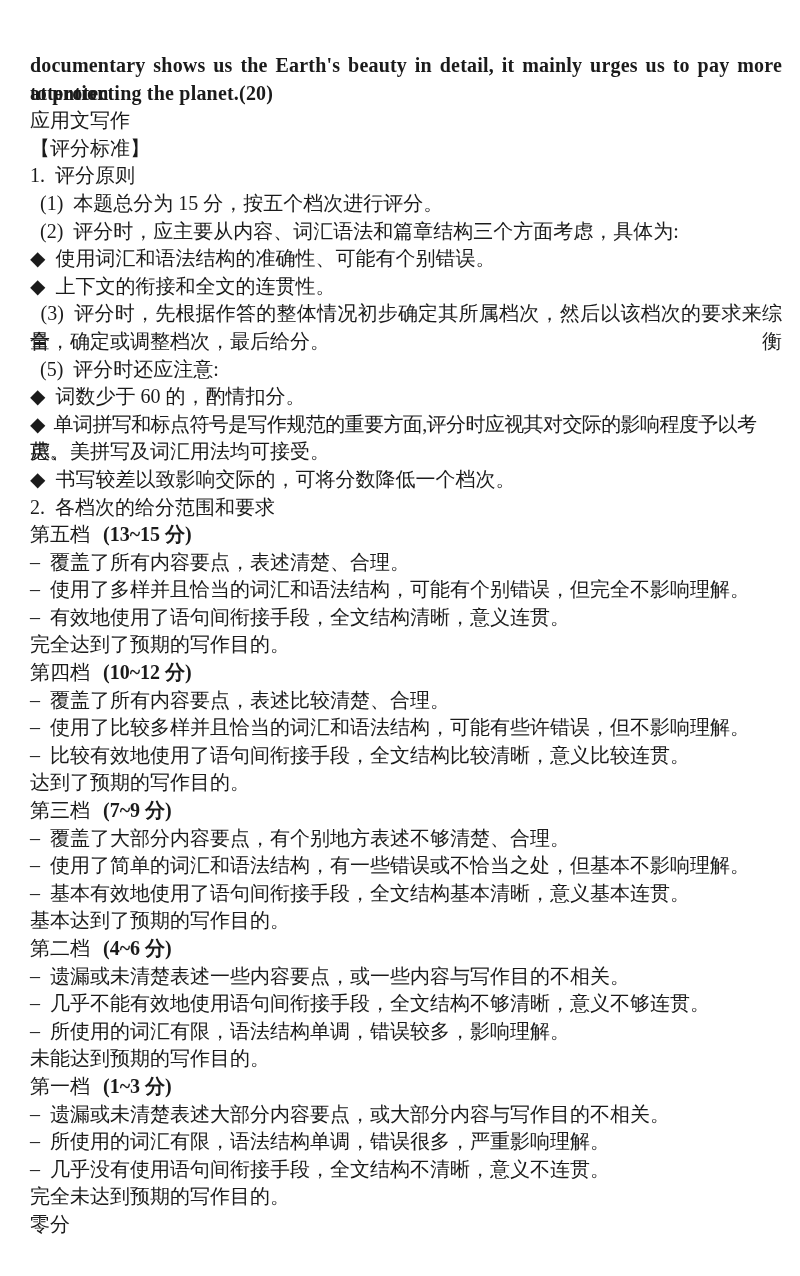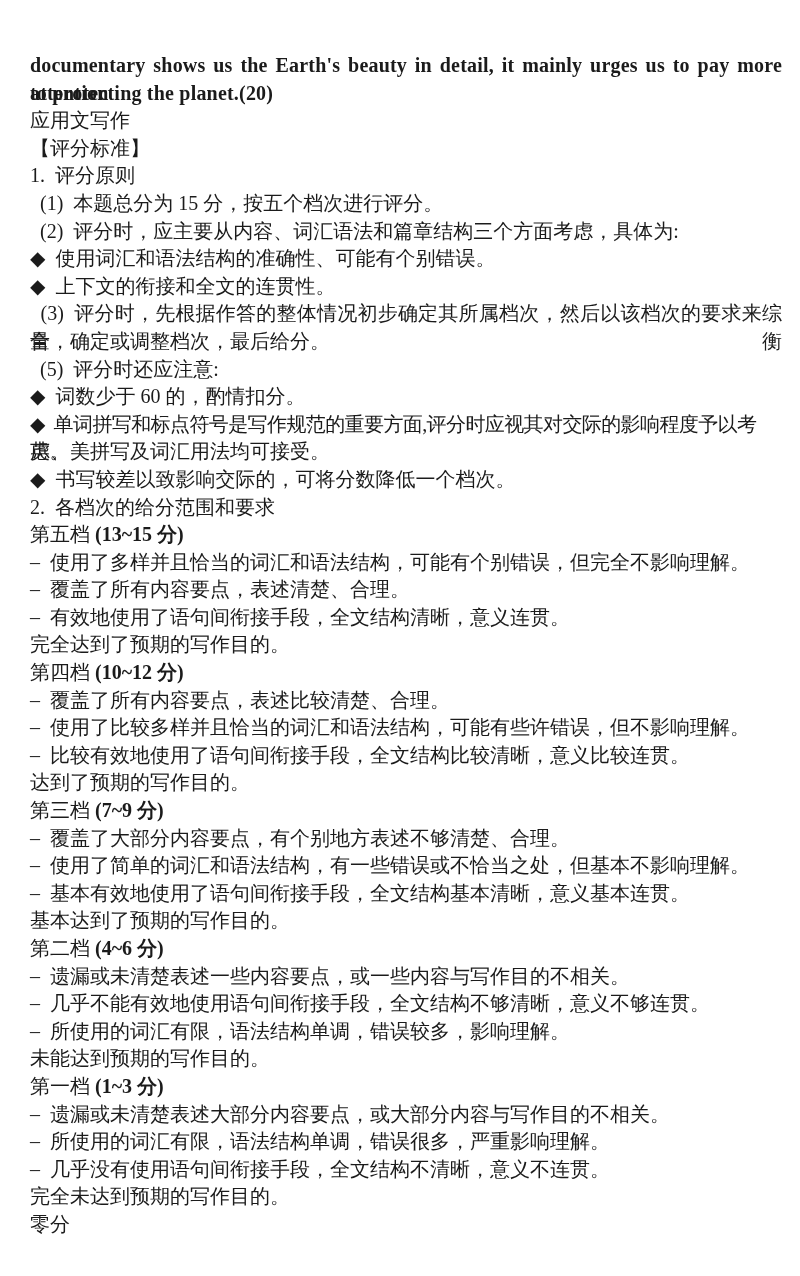--- a/index.html
+++ b/index.html
@@ -15,21 +15,21 @@
   }
   .line {
     height: 27.6px;
     line-height: 27.6px;
     white-space: pre-wrap;
     overflow: visible;
   }
   .en { font-weight: bold; letter-spacing: 0.2px; }
   .j-last { text-align: justify; text-align-last: justify; }
   .tight { letter-spacing: -0.6px; }
-  .tier .range { font-weight: bold; }
+  .tier .range { font-weight: bold; margin-left: 8px; }
 </style>
 </head>
 <body>
 
 <div class="page">
   <div class="line en j-last">documentary shows us the Earth's beauty in detail, it mainly urges us to pay more attention</div>
   <div class="line en">to protecting the planet.(20)</div>
   <div class="line">应用文写作</div>
   <div class="line">【评分标准】</div>
   <div class="line">1.  评分原则</div>
@@ -39,22 +39,22 @@
   <div class="line">◆  上下文的衔接和全文的连贯性。</div>
   <div class="line j-last">  (3)  评分时，先根据作答的整体情况初步确定其所属档次，然后以该档次的要求来综合衡</div>
   <div class="line">量，确定或调整档次，最后给分。</div>
   <div class="line">  (5)  评分时还应注意:</div>
   <div class="line">◆  词数少于 60 的，酌情扣分。</div>
   <div class="line tight">◆  单词拼写和标点符号是写作规范的重要方面,评分时应视其对交际的影响程度予以考虑。</div>
   <div class="line">英、美拼写及词汇用法均可接受。</div>
   <div class="line">◆  书写较差以致影响交际的，可将分数降低一个档次。</div>
   <div class="line">2.  各档次的给分范围和要求</div>
   <div class="line tier"><span>第五档</span><span class="range"> (13~15 分)</span></div>
+  <div class="line">–  覆盖了所有内容要点，表述清楚、合理。</div>
   <div class="line">–  使用了多样并且恰当的词汇和语法结构，可能有个别错误，但完全不影响理解。</div>
-  <div class="line">–  覆盖了所有内容要点，表述清楚、合理。</div>
   <div class="line">–  有效地使用了语句间衔接手段，全文结构清晰，意义连贯。</div>
   <div class="line">完全达到了预期的写作目的。</div>
   <div class="line tier"><span>第四档</span><span class="range"> (10~12 分)</span></div>
   <div class="line">–  覆盖了所有内容要点，表述比较清楚、合理。</div>
   <div class="line">–  使用了比较多样并且恰当的词汇和语法结构，可能有些许错误，但不影响理解。</div>
   <div class="line">–  比较有效地使用了语句间衔接手段，全文结构比较清晰，意义比较连贯。</div>
   <div class="line">达到了预期的写作目的。</div>
   <div class="line tier"><span>第三档</span><span class="range"> (7~9 分)</span></div>
   <div class="line">–  覆盖了大部分内容要点，有个别地方表述不够清楚、合理。</div>
   <div class="line">–  使用了简单的词汇和语法结构，有一些错误或不恰当之处，但基本不影响理解。</div>

